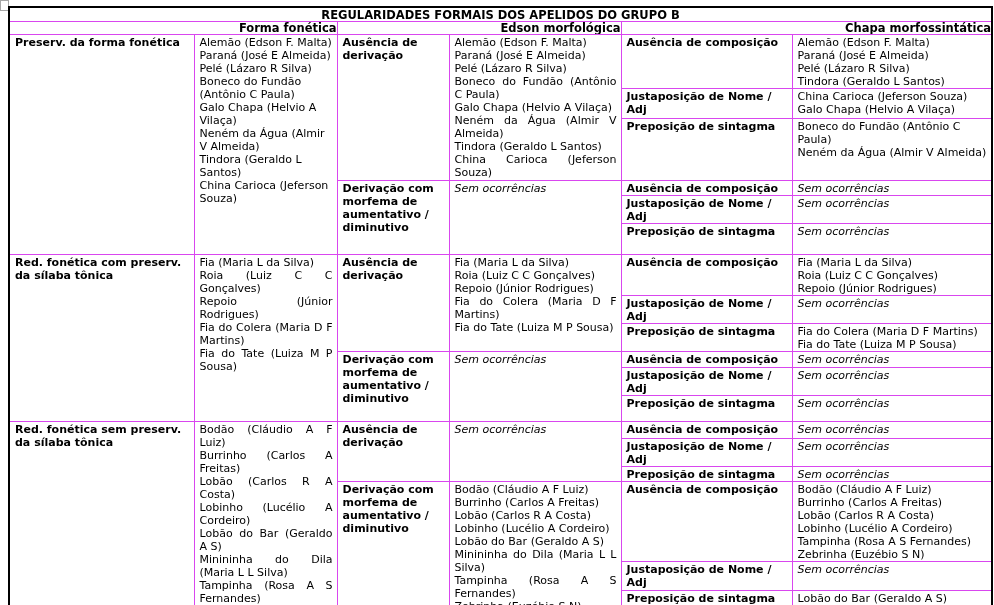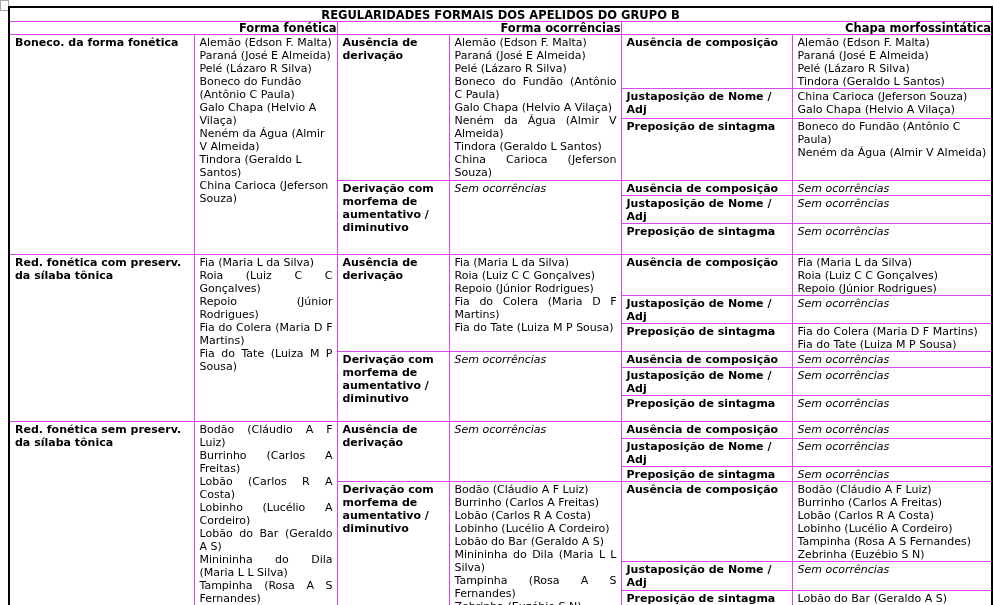--- a/index.html
+++ b/index.html
@@ -47,26 +47,26 @@
     <col style="width:171px">
       <col style="width:200px">
   </colgroup>
 
   <tbody>
       <tr style="height:14px">
     <td colspan="6" class="title-cell">REGULARIDADES FORMAIS DOS APELIDOS DO GRUPO B</td>
   </tr>
   <tr style="height:13px">
     <td colspan="2" class="head">Forma fonética</td>
-    <td colspan="2" class="head">Forma ocorrências</td>
+    <td colspan="2" class="head">Edson morfológica</td>
     <td colspan="2" class="head">Chapa morfossintática</td>
   </tr>
 
   <tr style="height:52px">
-    <td rowspan="6" class="lab">Boneco. da forma fonética</td>
+    <td rowspan="6" class="lab">Preserv. da forma fonética</td>
     <td rowspan="6" class="names">
           <div>Alemão (Edson F. Malta)</div>
           <div>Paraná (José E Almeida)</div>
           <div>Pelé (Lázaro R Silva)</div>
           <div>Boneco do Fundão (Antônio C Paula)</div>
           <div>Galo Chapa (Helvio A Vilaça)</div>
           <div>Neném da Água (Almir V Almeida)</div>
           <div>Tindora (Geraldo L Santos)</div>
           <div>China Carioca (Jeferson Souza)</div>
         </td>

